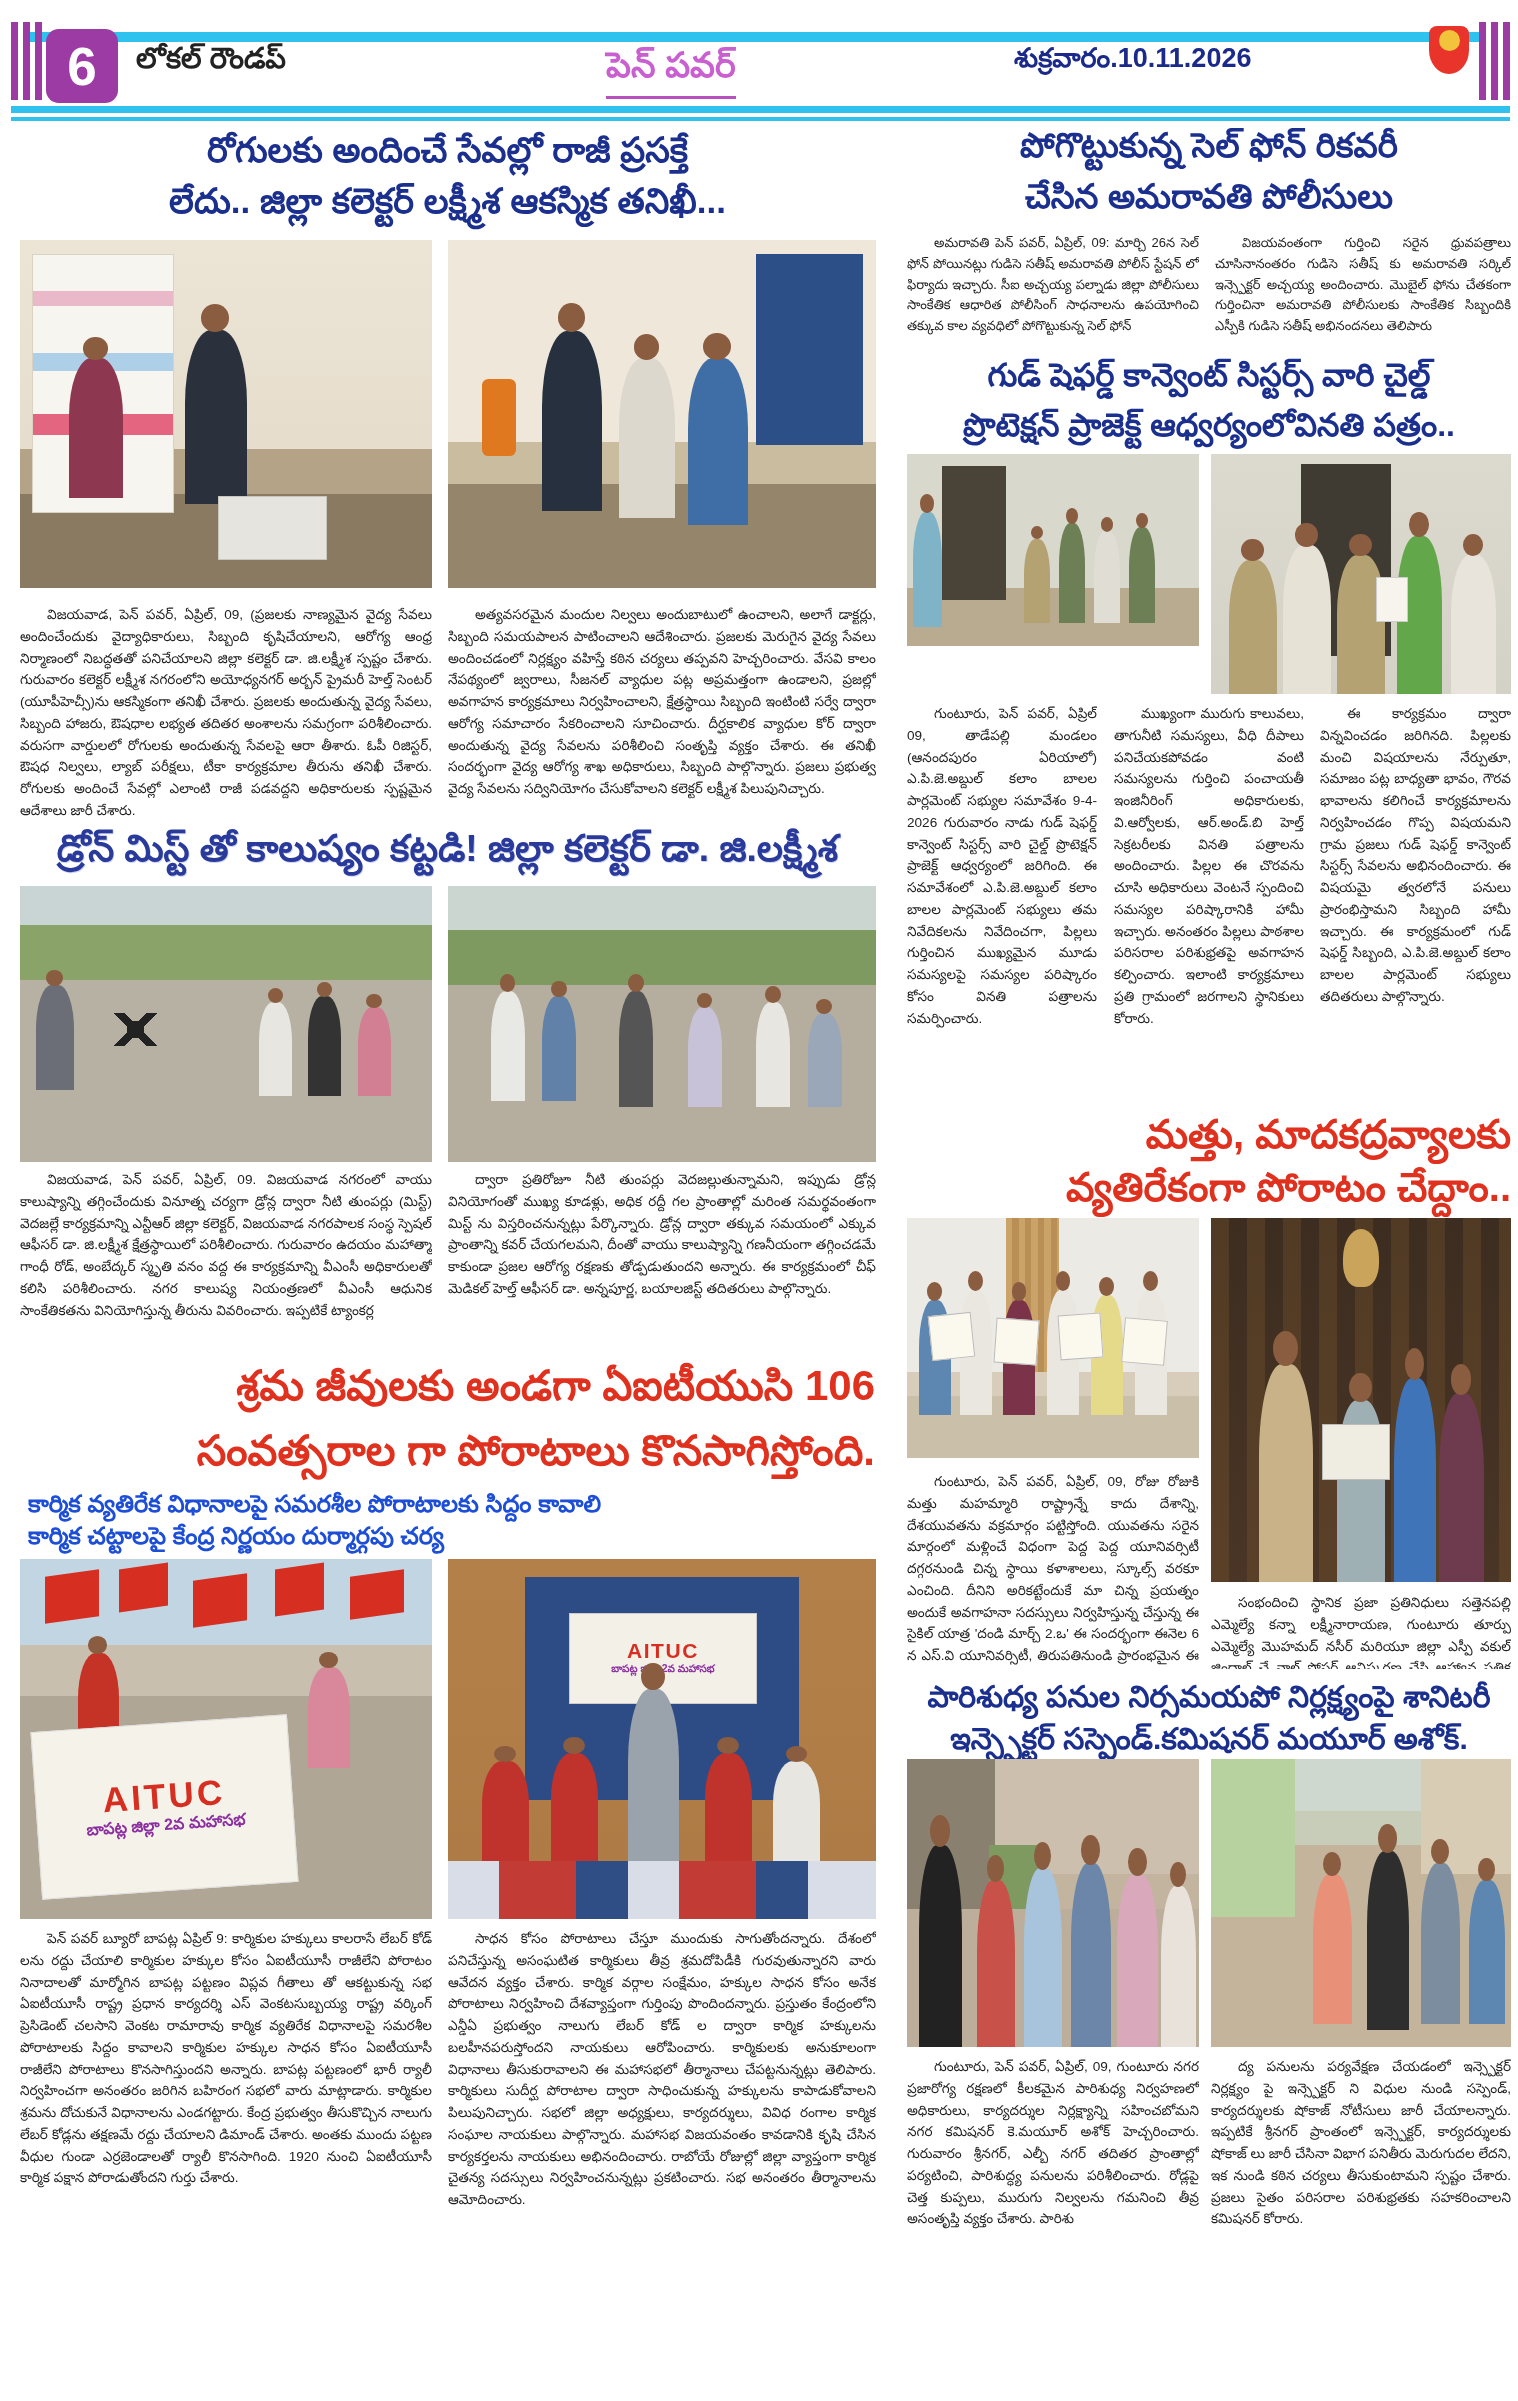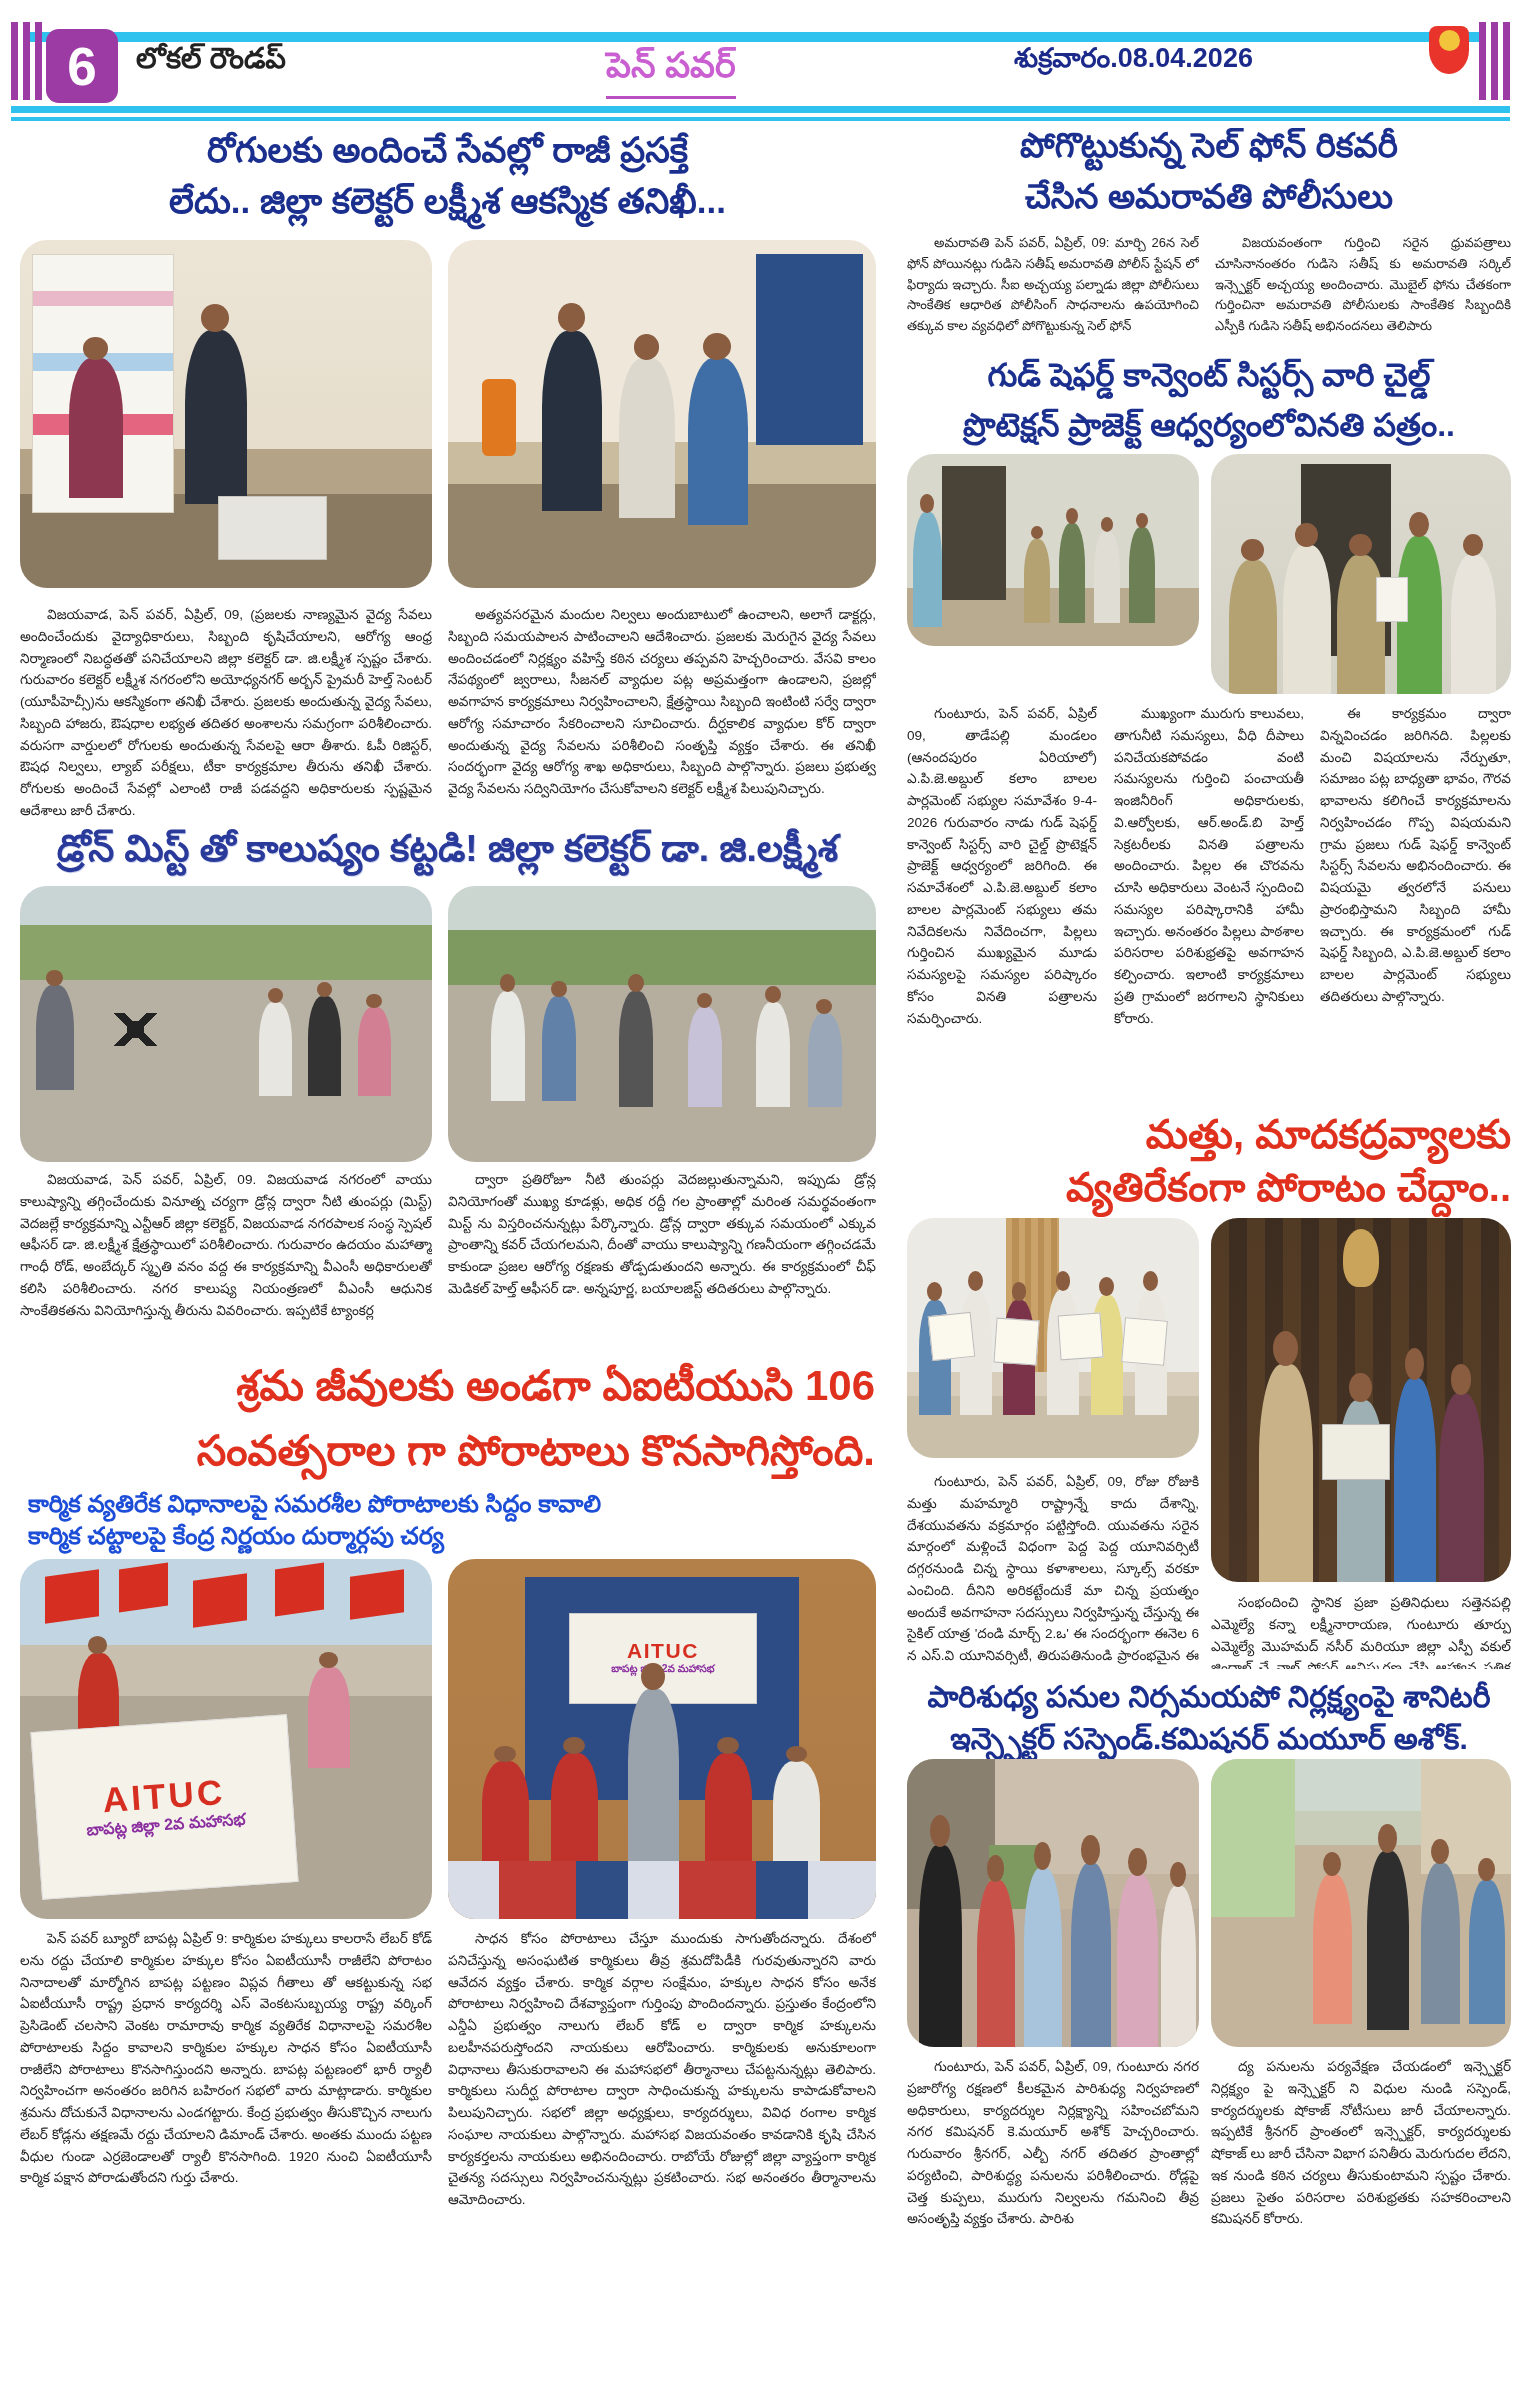--- a/index.html
+++ b/index.html
@@ -7,21 +7,21 @@
         font-family:"Liberation Sans","DejaVu Sans",sans-serif;}
   .abs{position:absolute;}
   .pre{white-space:pre-line;}
   .hl{font-weight:800;text-align:center;}
   .hl-blue{color:#1b2f8e;}
   .hl-red{color:#e0301e;text-align:right;}
   .sub-blue{color:#1d4ed8;font-weight:700;}
   .bt{font-size:13.6px;line-height:1.6;text-align:justify;color:#1d1d1d;overflow:hidden;text-indent:27px;}
   .bar{background:#2fc2ee;}
   .pstripe{background:#9d3ba5;}
-  .ph{position:absolute;overflow:hidden;background:#cfc6b8;border-radius:27px;}
+  .ph{position:absolute;overflow:hidden;background:#cfc6b8;}
   .art{position:absolute;}
   .fig{position:absolute;border-radius:42% 42% 0 0;}
   .fig::before{content:"";position:absolute;top:-15%;left:26%;width:46%;height:16%;border-radius:50%;background:#8a5c40;}
   .banner-big{position:absolute;left:4%;bottom:8%;width:62%;height:46%;background:#f5f2ea;border:0.8px solid #ddd;
         transform:rotate(-4deg);display:flex;flex-direction:column;align-items:center;justify-content:center;overflow:hidden;}
   .banner-big .t1{color:#d62e20;font-weight:800;font-size:35px;letter-spacing:3.2px;}
   .banner-big .t2{color:#8b2fa0;font-weight:700;font-size:16px;}
   .banner-sm{position:absolute;left:16%;top:16%;width:68%;height:40%;background:#f3f0e8;border:0.8px solid #ccc;
         display:flex;flex-direction:column;align-items:center;justify-content:center;overflow:hidden;}
   .banner-sm .t1{color:#d62e20;font-weight:800;font-size:21px;letter-spacing:1.6px;}
@@ -46,21 +46,21 @@
 
     <div class="abs pstripe" style="left:11.2px;top:22.4px;width:7.2px;height:78px;"></div>
     <div class="abs pstripe" style="left:23px;top:22.4px;width:7.2px;height:78px;"></div>
     <div class="abs pstripe" style="left:35px;top:22.4px;width:7.2px;height:78px;"></div>
 
     <div class="abs" style="left:46px;top:29px;width:72px;height:74px;background:#9d3ba5;border-radius:12.8px;display:flex;align-items:center;justify-content:center;">
       <span style="color:#fff;font-size:53px;font-weight:800;line-height:1;">6</span>
     </div>
     <div class="abs" style="left:136px;top:42px;font-size:29px;font-weight:800;color:#222;">లోకల్ రౌండప్</div>
     <div class="abs masthead" style="left:606px;top:45px;">పెన్ పవర్</div>
-    <div class="abs" style="left:1014px;top:43px;font-size:27px;font-weight:800;color:#1b2a8a;">శుక్రవారం.08.04.2026</div>
+    <div class="abs" style="left:1014px;top:43px;font-size:27px;font-weight:800;color:#1b2a8a;">శుక్రవారం.10.11.2026</div>
     <div class="emblem abs" style="left:1429px;top:25.6px;"></div>
 
     <div class="abs pstripe" style="left:1479px;top:22.4px;width:7.2px;height:78px;"></div>
     <div class="abs pstripe" style="left:1491px;top:22.4px;width:7.2px;height:78px;"></div>
     <div class="abs pstripe" style="left:1503px;top:22.4px;width:7.2px;height:78px;"></div>
 
     <div class="abs bar" style="left:11.2px;top:106px;width:1499px;height:7.2px;"></div>
     <div class="abs bar" style="left:11.2px;top:117px;width:1499px;height:4px;"></div>
   </div>
 

